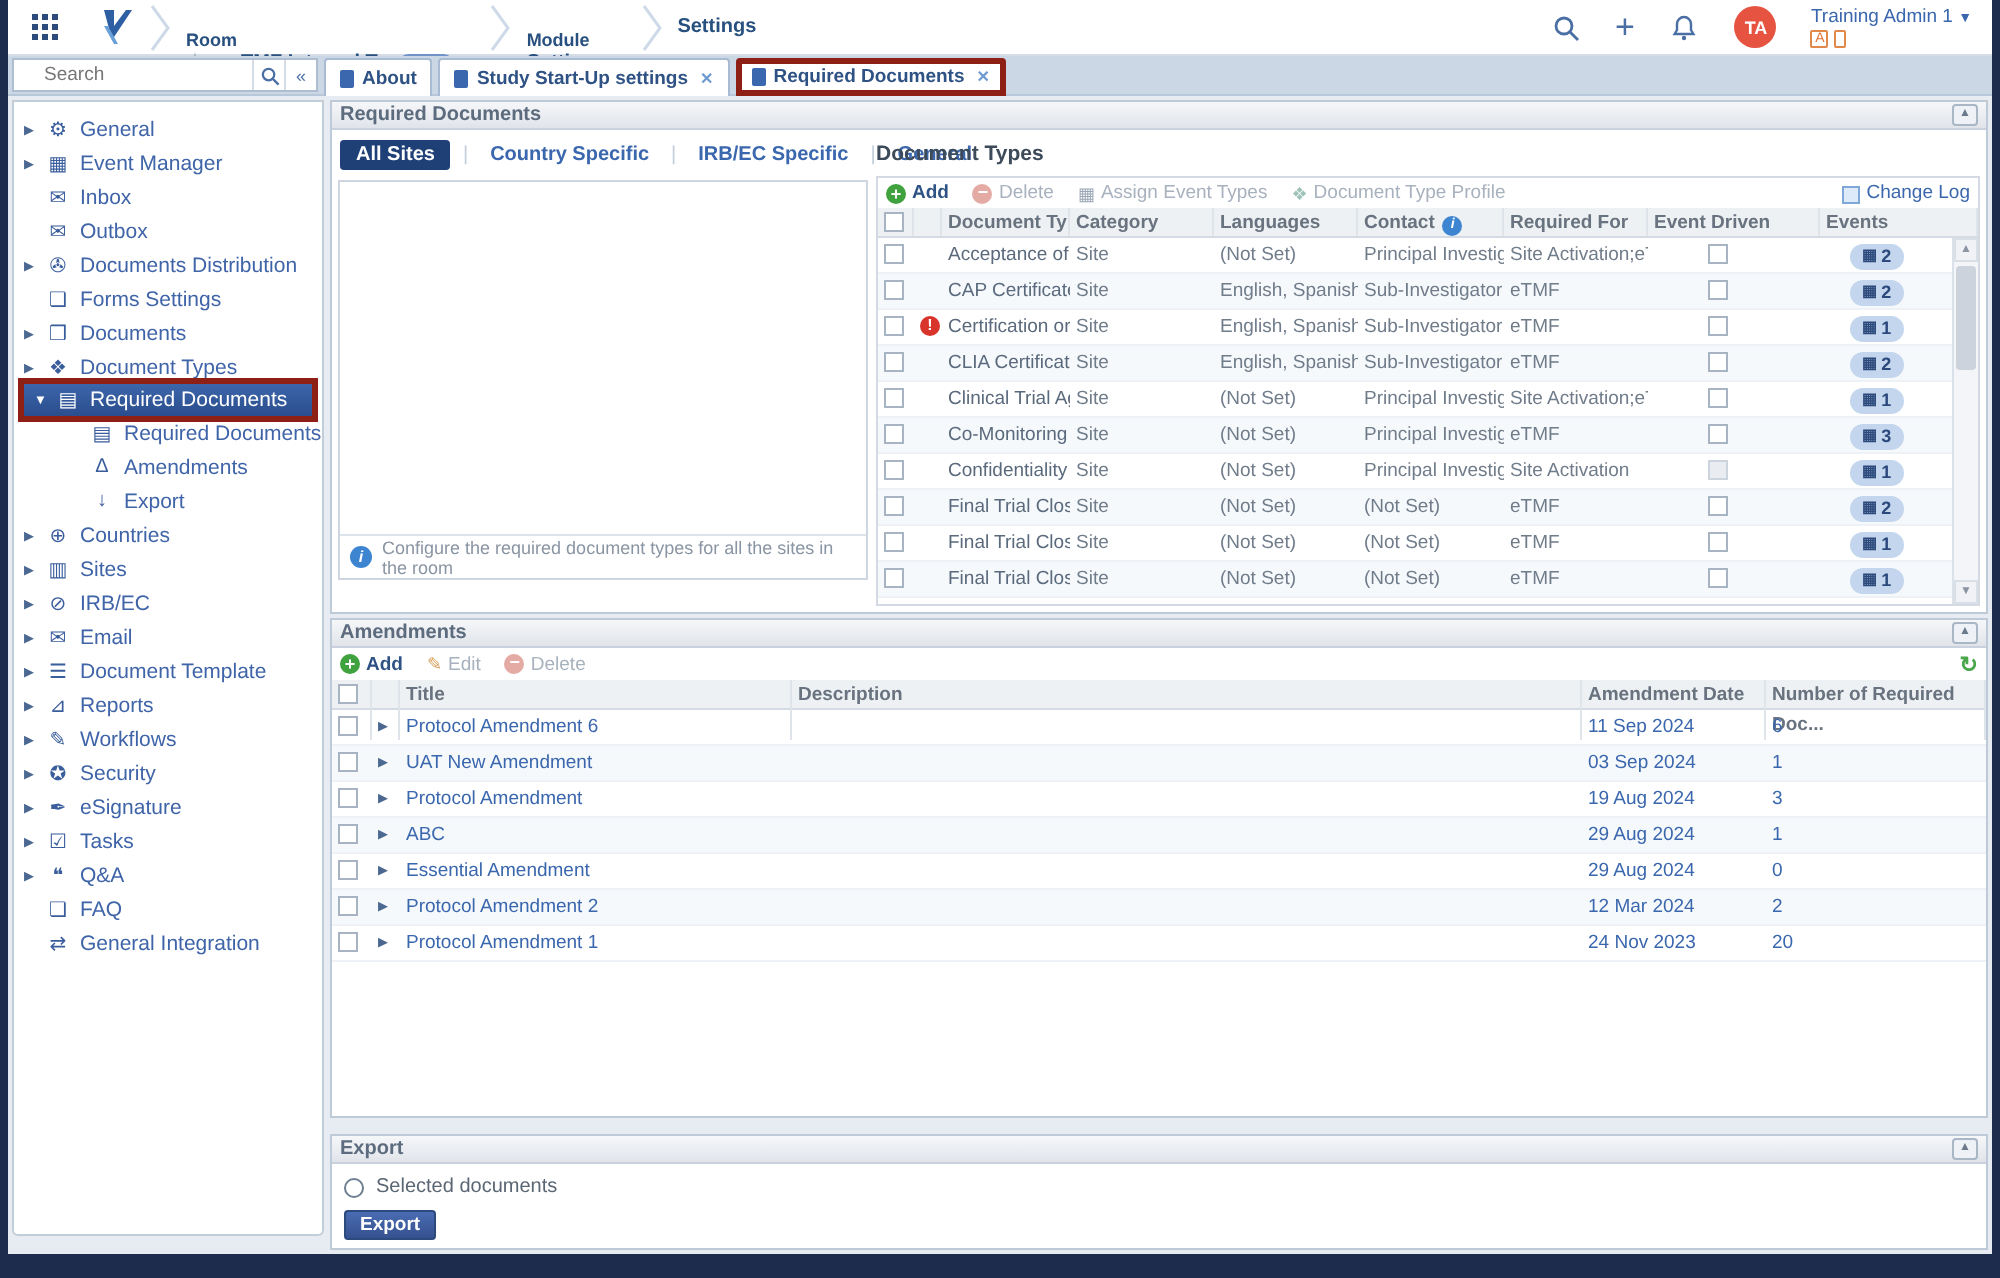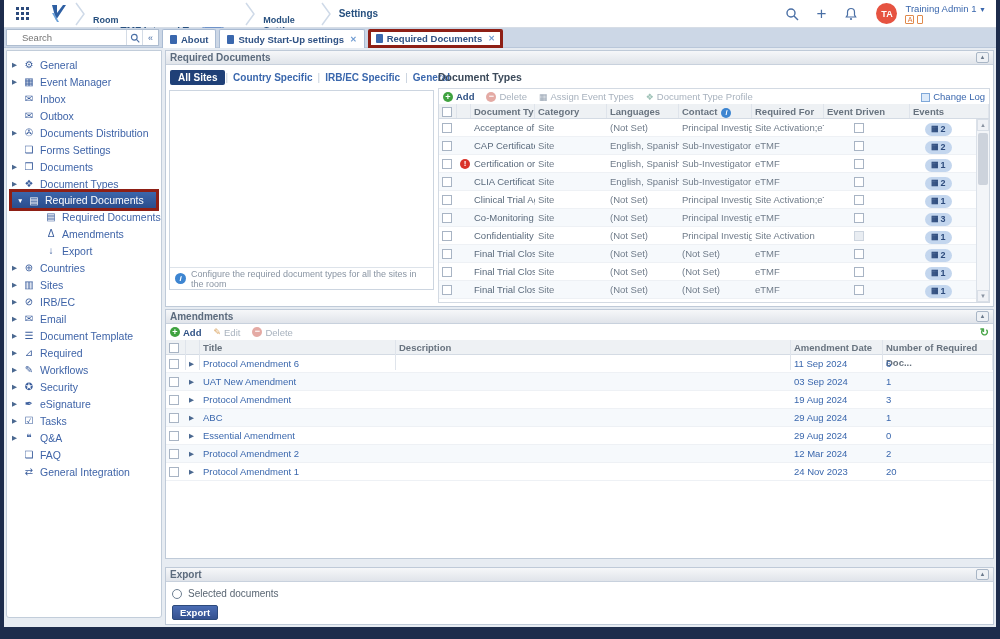--- a/index.html
+++ b/index.html
@@ -51,21 +51,21 @@
   .side-item.selected .sicon,.side-item.selected .arrow{color:#fff;}
 
   
   .main{position:absolute;left:159px;top:48px;right:2px;bottom:2px;}
   .panel{position:absolute;left:2px;right:0;background:#fff;border:1px solid #bfcad8;}
   .phead{height:14px;background:linear-gradient(#f6f7f9,#e0e4ea);border-bottom:1px solid #c8d1dd;display:flex;align-items:center;padding:0 4px;font-weight:bold;color:#5c6b7d;font-size:10px;}
   .collapse{margin-left:auto;width:13px;height:11px;border:1px solid #a9b6c6;background:#eef1f5;color:#6b7a8c;font-size:6px;line-height:9px;text-align:center;border-radius:2px;}
 
   #panel-required{top:2px;height:257px;}
   .p1body{position:absolute;top:15px;left:0;right:0;bottom:0;background:#fff;}
-  .subtabs{position:absolute;left:4px;top:3px;height:17px;display:flex;align-items:center;font-size:10px;}
+  .subtabs{position:absolute;left:4px;top:3px;height:17px;display:flex;align-items:center;gap:6px;font-size:10px;}
   .subtab{color:#3a67ad;font-weight:bold;padding:1px 5px;}
   .subtab.active{background:#1f4077;color:#fff;border-radius:2px;padding:2px 8px;}
   .subsep{color:#c2cdda;}
   .dt-title{position:absolute;left:272px;top:5px;font-weight:bold;color:#3c4a5a;font-size:10.5px;}
 
   .entity-pane{position:absolute;left:3px;top:24px;width:265px;bottom:16px;border:1px solid #ccd5e0;display:flex;flex-direction:column;}
   .e-head{display:grid;grid-template-columns:18px 1fr 68px 12px;height:15px;background:#eef1f4;border-bottom:1px solid #d4dbe4;font-size:9.5px;font-weight:bold;color:#aab4c0;line-height:15px;}
   .e-head>div{padding-left:3px;border-right:1px solid #e0e5ec;}
   .e-body{flex:1;background:#fff;}
   .e-note{height:22px;border-top:1px solid #dde3ea;display:flex;align-items:center;gap:5px;padding:0 5px;font-size:9px;color:#8a95a3;}
@@ -175,21 +175,21 @@
       <div class="top-right">
         <svg class="tic" viewBox="0 0 14 14">
             <circle cx="6" cy="6" r="4" fill="none" stroke="#4a6fa5" stroke-width="1.4"></circle>
             <line x1="9" y1="9" x2="13" y2="13" stroke="#4a6fa5" stroke-width="1.4"></line>
           </svg>
         <span class="plus-ic">+</span>
         <svg class="tic" viewBox="0 0 14 14">
             <path d="M7 1.5a3.5 3.5 0 0 0-3.5 3.5v3L2.3 10h9.4L10.5 8V5A3.5 3.5 0 0 0 7 1.5z" fill="none" stroke="#4a6fa5" stroke-width="1.2"></path>
             <circle cx="7" cy="12" r="1.1" fill="#4a6fa5"></circle>
           </svg>
-        <div style="display:flex;gap:8px;align-items:center;">
+        <div style="display:flex;gap:17px;align-items:center;">
           <div class="avatar">TA</div>
           <div class="userbox">
             <span class="uname"><span>Training Admin 1</span> <span class="caret">▼</span></span>
             <span class="usub">
               <span class="abox">A</span>
               <span class="phoneic"></span>
             </span>
           </div>
         </div>
       </div>
@@ -306,21 +306,21 @@
           <span class="slabel">Email</span>
         </div>
         <div class="side-item">
           <span class="arrow">▶</span>
           <span class="sicon">☰</span>
           <span class="slabel">Document Template</span>
         </div>
         <div class="side-item">
           <span class="arrow">▶</span>
           <span class="sicon">⊿</span>
-          <span class="slabel">Required</span>
+          <span class="slabel">Reports</span>
         </div>
         <div class="side-item">
           <span class="arrow">▶</span>
           <span class="sicon">✎</span>
           <span class="slabel">Workflows</span>
         </div>
         <div class="side-item">
           <span class="arrow">▶</span>
           <span class="sicon">✪</span>
           <span class="slabel">Security</span>

